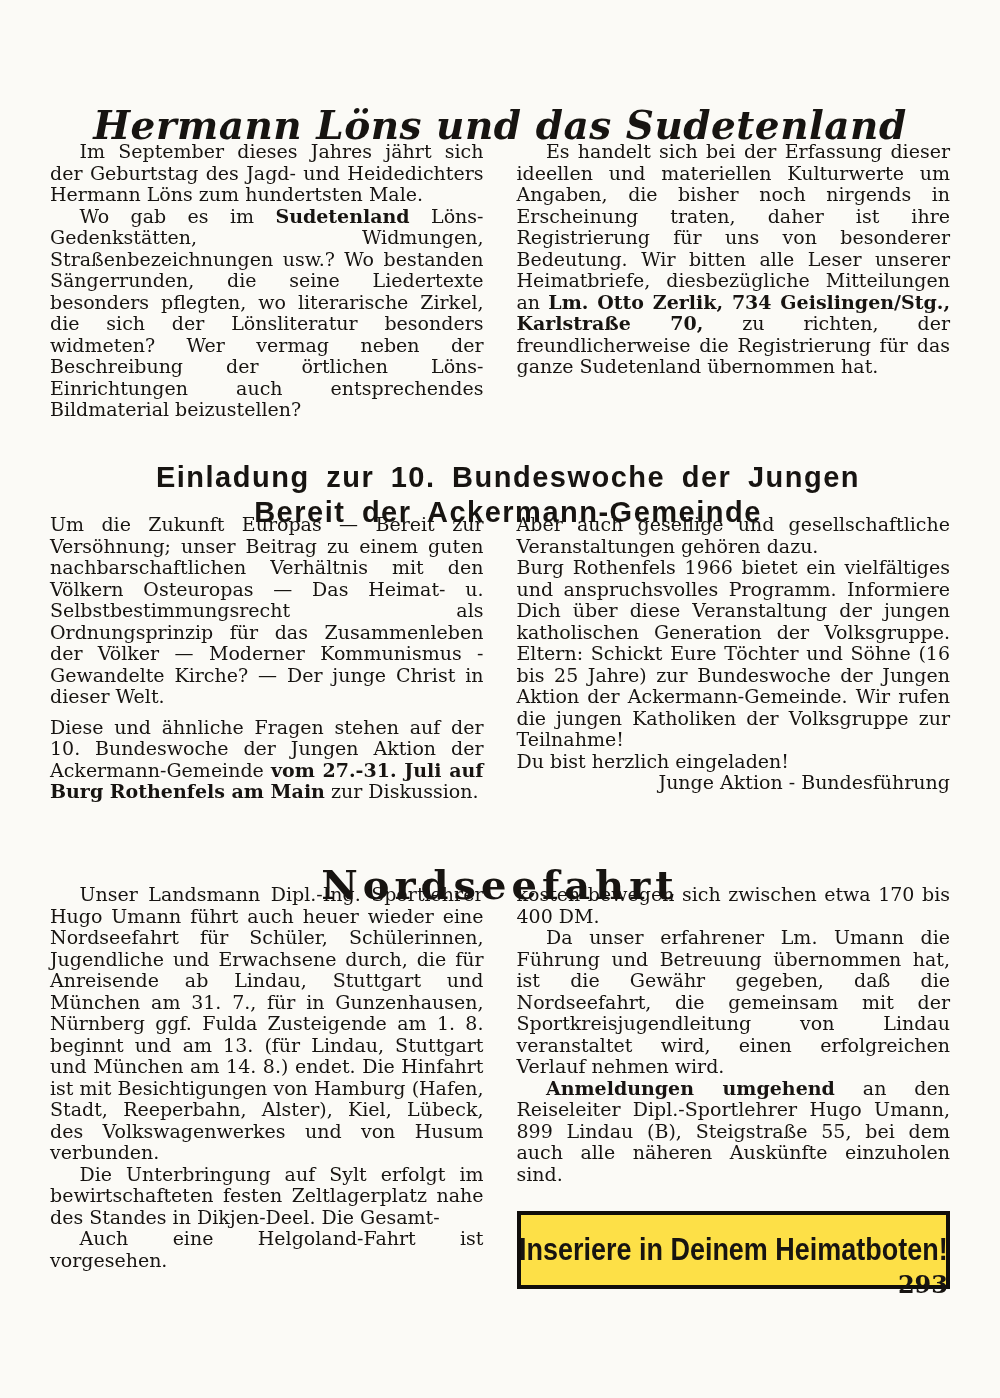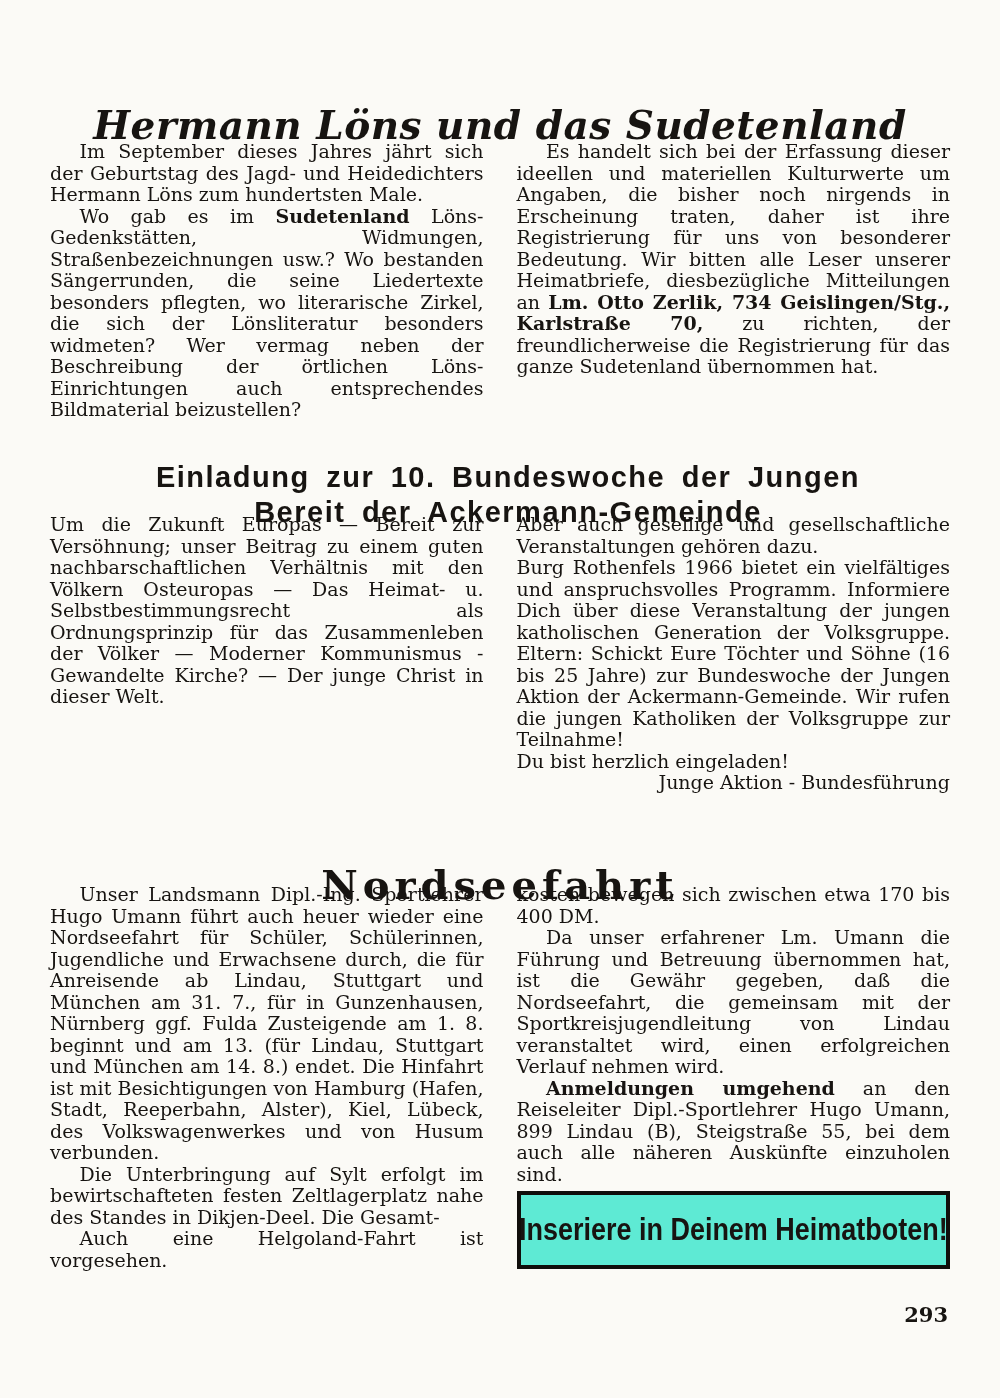--- a/index.html
+++ b/index.html
@@ -77,46 +77,45 @@
     font-size: 19px;
     line-height: 21.5px;
     text-align: justify;
   }
   .ind   { text-indent: 1.55em; }
   .mt    { margin-top: 9px; }
   .ral   { text-align: right; }
   .b     { font-weight: bold; }
   
   .adbox {
-    margin-top: 6px;
+    margin-top: 26px;
     border: 4px solid #100e0b;
     height: 70px;
     display: flex;
     align-items: center;
     justify-content: center;
-    background: #5eead4;
+    background: #fde047;
   }
   .adbox .adtext {
     font-family: "Liberation Sans", sans-serif;
     font-weight: bold;
     font-size: 31px;
     white-space: nowrap;
     display: inline-block;
     transform: scaleX(0.87);
     letter-spacing: 0px;
   }
   
   .page-number {
     position: absolute;
     top: 1270px;
     right: 52px;
     font-family: "DejaVu Serif", serif;
     font-weight: bold;
-    font-size: 21px;
-    margin-top: 32px;
+    font-size: 24px;
   }
 </style>
 </head>
 <body>
 
 <div class="sheet">
 
   <h1 class="script-title">Hermann Löns und das Sudetenland</h1>
 
   <div class="cols" id="section-loens">
@@ -130,20 +129,21 @@
   </div>
 
   <h2 class="sans-heading">
     <span class="line">Einladung zur 10. Bundeswoche der Jungen</span>
     <span class="line">Bereit der Ackermann-Gemeinde</span>
   </h2>
 
   <div class="cols" id="section-bundeswoche">
     <div class="col">
       <p><span>Um die Zukunft Europas — Bereit zur Versöhnung; unser Beitrag zu einem guten nachbarschaftlichen Verhältnis mit den Völkern Osteuropas — Das Heimat- u. Selbstbestimmungsrecht als Ordnungsprinzip für das Zusammenleben der Völker — Moderner Kommunismus - Gewandelte Kirche? — Der junge Christ in dieser Welt.</span></p>
+      <p class="mt"><span>Diese und ähnliche Fragen stehen auf der 10. Bundeswoche der Jungen Aktion der Ackermann-Gemeinde </span><span class="b">vom 27.-31. Juli auf Burg Rothenfels am Main</span><span> zur Diskussion.</span></p>
     </div>
     <div class="col">
       <p><span>Aber auch gesellige und gesellschaftliche Veranstaltungen gehören dazu.</span></p>
       <p><span>Burg Rothenfels 1966 bietet ein vielfältiges und anspruchsvolles Programm. Informiere Dich über diese Veranstaltung der jungen katholischen Generation der Volksgruppe. Eltern: Schickt Eure Töchter und Söhne (16 bis 25 Jahre) zur Bundeswoche der Jungen Aktion der Ackermann-Gemeinde. Wir rufen die jungen Katholiken der Volksgruppe zur Teilnahme!</span></p>
       <p><span>Du bist herzlich eingeladen!</span></p>
       <p class="ral"><span>Junge Aktion - Bundesführung</span></p>
     </div>
   </div>
 
   <h2 class="slab-heading">Nordseefahrt</h2>

